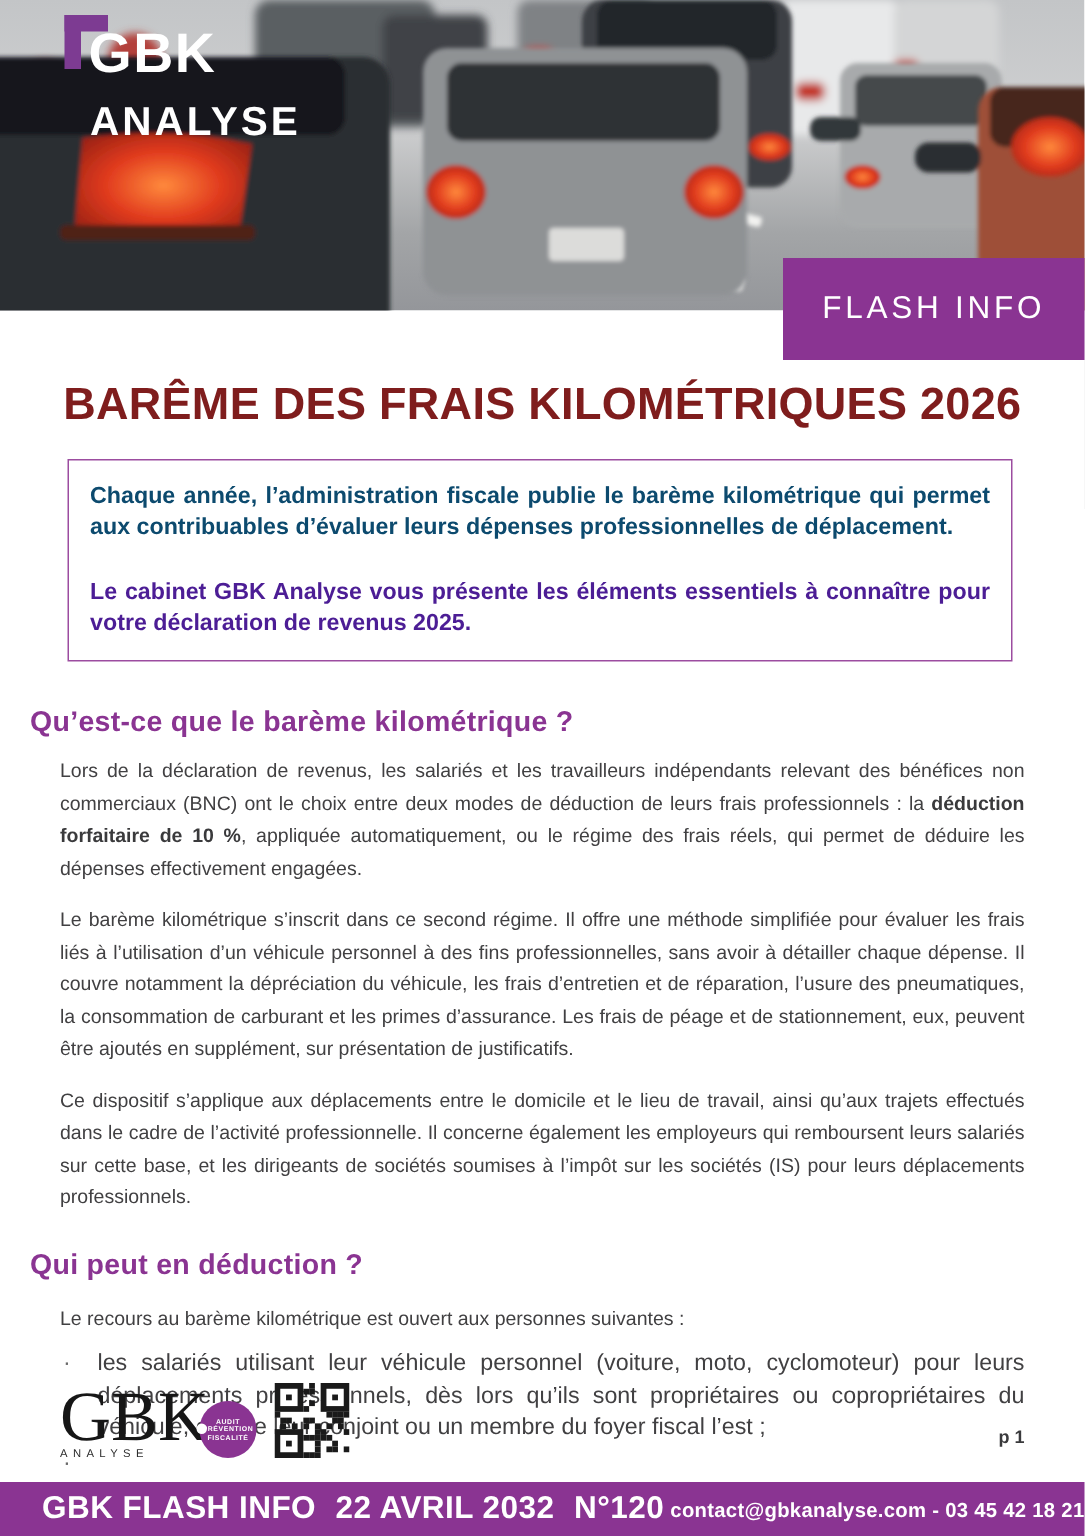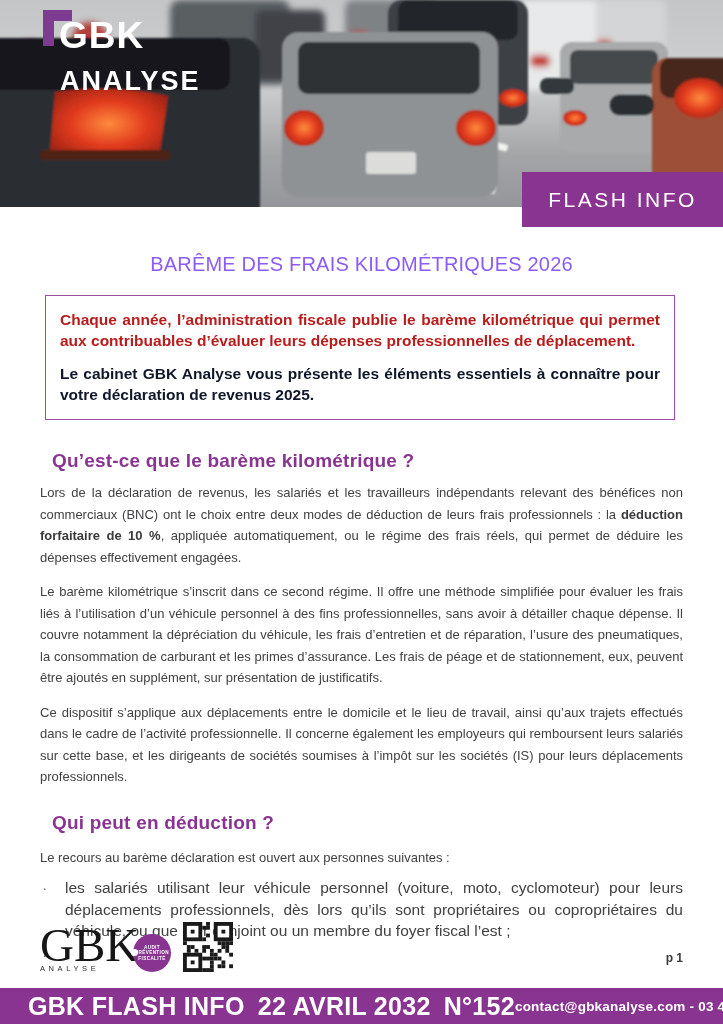--- a/index.html
+++ b/index.html
@@ -19,39 +19,39 @@
   .bracket .v{position:absolute;top:0;left:0;width:11px;height:36px;background:#7d3b92;}
   .logo-line1{
     position:absolute;top:9px;left:26px;
     font-size:37px;font-weight:800;color:#ffffff;letter-spacing:1px;line-height:1;
   }
   .logo-line2{
     position:absolute;top:60px;left:27px;
     font-size:27px;font-weight:800;color:#ffffff;letter-spacing:2px;line-height:1;white-space:nowrap;
   }
   .banner{
-    position:absolute;top:172px;left:522px;width:201px;height:55px;
+    position:absolute;top:172px;left:522px;width:201px;height:68px;
     background:#8a3492;display:flex;align-items:center;justify-content:center;
   }
   .banner span{color:#ffffff;font-size:21px;font-weight:500;letter-spacing:2.5px;white-space:nowrap;}
   
   .content{position:absolute;top:207px;left:0;width:723px;}
   .doc-title{
     margin:46px 40px 0;text-align:center;
-    color:#8b5cf6;font-size:20px;font-weight:400;letter-spacing:0.2px;
+    color:#7f1d1d;font-size:30px;font-weight:700;letter-spacing:0.2px;
   }
   .intro-box{
     margin:19px 48px 0 45px;border:1.5px solid #9c4da0;
     padding:13px 14px 14px;
   }
   .intro-box p{margin:0;font-size:15.5px;font-weight:700;line-height:21px;text-align:justify;}
-  .intro-box p.black{color:#b91c1c;}
-  .intro-box p.purple{color:#0f172a;margin-top:12px;}
+  .intro-box p.black{color:#0c4a6e;}
+  .intro-box p.purple{color:#4c1d95;margin-top:22px;}
   .section-h{
-    margin:30px 52px 0;color:#8a3492;font-size:19px;font-weight:800;letter-spacing:0.2px;
+    margin:30px 20px 0;color:#8a3492;font-size:19px;font-weight:800;letter-spacing:0.2px;
   }
   .para{
     margin:10px 40px 0;font-size:13px;line-height:21.5px;text-align:justify;color:#414042;
   }
   .para b{font-weight:700;color:#3a3a3c;}
   .lead{margin-top:13px;text-align:left;}
   ul.bullets{list-style:none;margin:9px 40px 0;padding:0;}
   ul.bullets li{
     position:relative;padding-left:25px;margin-top:2px;
     font-size:15.5px;line-height:21.5px;text-align:justify;color:#414042;
@@ -76,21 +76,21 @@
     content:"";position:absolute;left:-2px;top:15px;width:7px;height:7px;background:#ffffff;border-radius:50%;
   }
   .badge span{color:#fff;font-size:4.6px;font-weight:700;letter-spacing:0.4px;line-height:5.6px;}
   .qr{position:absolute;left:183px;top:6px;width:50px;height:50px;}
   .page-num{position:absolute;right:40px;top:35px;font-size:12px;font-weight:700;color:#3a3a3c;}
   .bottom-bar{
     position:absolute;left:0;bottom:0;width:723px;height:36px;background:#8a3492;
     display:flex;align-items:center;justify-content:space-between;
     color:#ffffff;font-weight:700;
   }
-  .bar-left{margin-left:28px;font-size:25px;letter-spacing:0.3px;display:flex;gap:13px;white-space:nowrap;}
+  .bar-left{margin-left:28px;font-size:21px;letter-spacing:0.3px;display:flex;gap:13px;white-space:nowrap;}
   .bar-right{font-size:13.5px;letter-spacing:0.2px;white-space:nowrap;}
 </style>
 </head>
 <body>
 
 <div class="page">
 
   <div class="photo">
     <svg width="723" height="207" viewBox="0 0 723 207" xmlns="http://www.w3.org/2000/svg">
       <defs>
@@ -194,21 +194,21 @@
     <div class="section-h">Qu’est-ce que le barème kilométrique ?</div>
 
     <p class="para"><span>Lors de la déclaration de revenus, les salariés et les travailleurs indépendants relevant des bénéfices non commerciaux (BNC) ont le choix entre deux modes de déduction de leurs frais professionnels : la </span><b>déduction forfaitaire de 10 %</b><span>, appliquée automatiquement, ou le régime des frais réels, qui permet de déduire les dépenses effectivement engagées.</span></p>
 
     <p class="para" style="margin-top:13px;">Le barème kilométrique s’inscrit dans ce second régime. Il offre une méthode simplifiée pour évaluer les frais liés à l’utilisation d’un véhicule personnel à des fins professionnelles, sans avoir à détailler chaque dépense. Il couvre notamment la dépréciation du véhicule, les frais d’entretien et de réparation, l’usure des pneumatiques, la consommation de carburant et les primes d’assurance. Les frais de péage et de stationnement, eux, peuvent être ajoutés en supplément, sur présentation de justificatifs.</p>
 
     <p class="para" style="margin-top:13px;">Ce dispositif s’applique aux déplacements entre le domicile et le lieu de travail, ainsi qu’aux trajets effectués dans le cadre de l’activité professionnelle. Il concerne également les employeurs qui remboursent leurs salariés sur cette base, et les dirigeants de sociétés soumises à l’impôt sur les sociétés (IS) pour leurs déplacements professionnels.</p>
 
     <div class="section-h" style="margin-top:24px;">Qui peut en déduction ?</div>
 
-    <p class="para lead">Le recours au barème déclaration est ouvert aux personnes suivantes :</p>
+    <p class="para lead">Le recours au barème kilométrique est ouvert aux personnes suivantes :</p>
 
     <ul class="bullets">
       <li><span class="dot">·</span><span>les salariés utilisant leur véhicule personnel (voiture, moto, cyclomoteur) pour leurs déplacements professionnels, dès lors qu’ils sont propriétaires ou copropriétaires du véhicule, ou que leur conjoint ou un membre du foyer fiscal l’est ;</span></li>
       <li><span class="dot">·</span></li>
     </ul>
   </div>
 
   <div class="footer-row">
     <div class="gbk-logo">
       <span class="gbk-serif">GBK</span>
@@ -273,18 +273,18 @@
           </g>
         </svg>
     </div>
     <div class="page-num">p 1</div>
   </div>
 
   <div class="bottom-bar">
     <div class="bar-left">
       <span>GBK FLASH INFO</span>
       <span>22 AVRIL 2032</span>
-      <span>N°152</span>
+      <span>N°120</span>
     </div>
     <div class="bar-right">contact@gbkanalyse.com - 03 45 42 18 21</div>
   </div>
 
 </div>
 
 </body></html>

